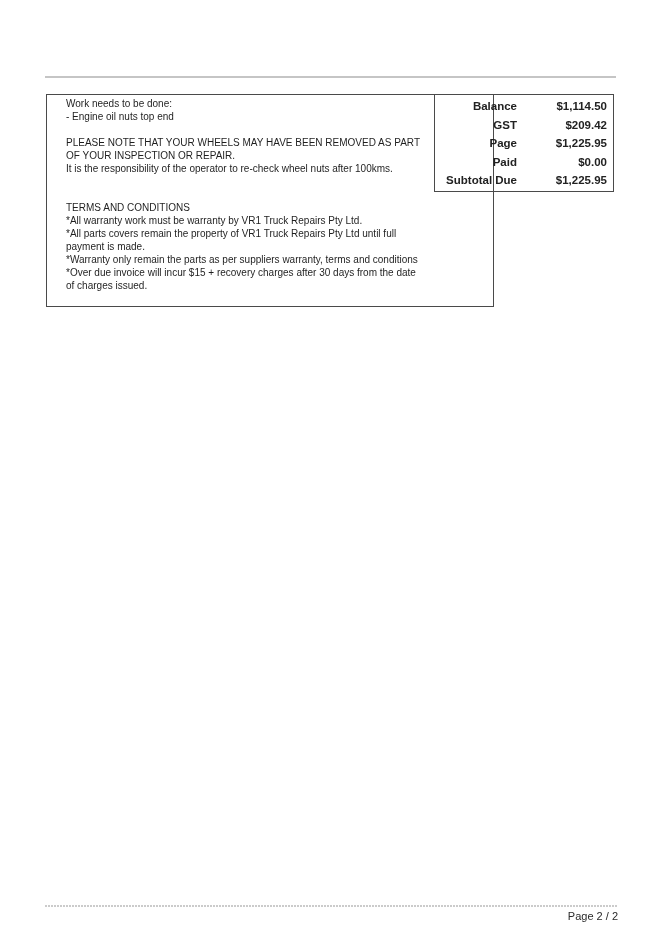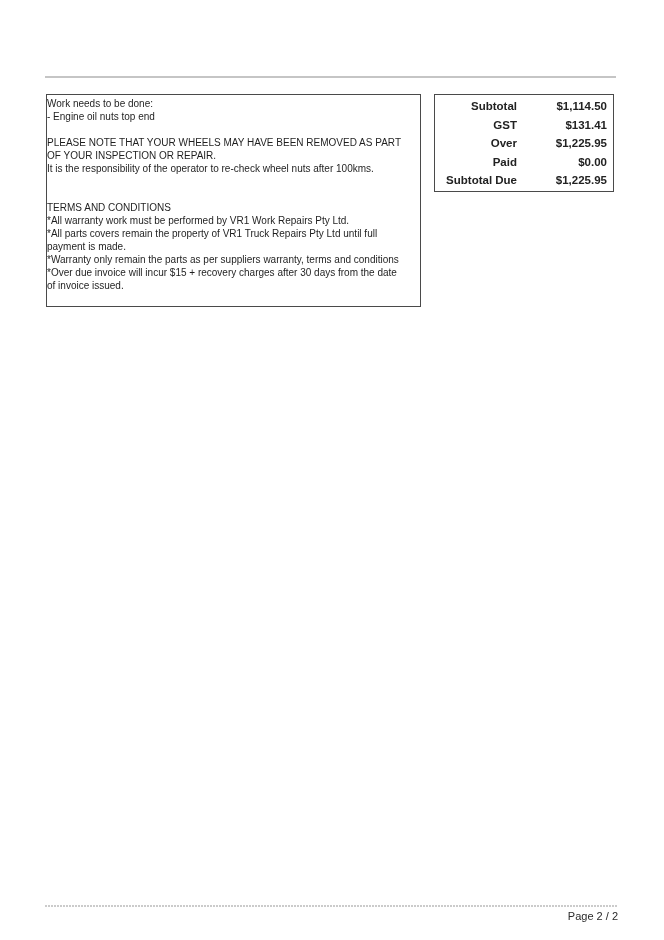--- a/index.html
+++ b/index.html
@@ -14,24 +14,24 @@
   }
   .top-rule {
     position: absolute;
     left: 45px; top: 76px;
     width: 571px; height: 2px;
     background: #c5c5c5;
   }
   .work-box {
     position: absolute;
     left: 46px; top: 94px;
-    width: 375px; height: 213px;
+    width: 448px; height: 213px;
     border: 1px solid #4a4a4a;
     box-sizing: border-box;
-    padding: 2px 0;
+    padding: 2px 19px;
   }
   .text-line {
     height: 13px;
     line-height: 13px;
     font-size: 10px;
     white-space: pre;
   }
   .totals-box {
     position: absolute;
     left: 434px; top: 94px;
@@ -77,39 +77,39 @@
   <div class="work-box">
     <div class="text-line">Work needs to be done:</div>
     <div class="text-line">- Engine oil nuts top end</div>
     <div class="text-line"></div>
     <div class="text-line">PLEASE NOTE THAT YOUR WHEELS MAY HAVE BEEN REMOVED AS PART</div>
     <div class="text-line">OF YOUR INSPECTION OR REPAIR.</div>
     <div class="text-line">It is the responsibility of the operator to re-check wheel nuts after 100kms.</div>
     <div class="text-line"></div>
     <div class="text-line"></div>
     <div class="text-line">TERMS AND CONDITIONS</div>
-    <div class="text-line">*All warranty work must be performed by VR1 Work Repairs Pty Ltd.</div>
+    <div class="text-line">*All warranty work must be warranty by VR1 Truck Repairs Pty Ltd.</div>
     <div class="text-line">*All parts covers remain the property of VR1 Truck Repairs Pty Ltd until full</div>
     <div class="text-line">payment is made.</div>
     <div class="text-line">*Warranty only remain the parts as per suppliers warranty, terms and conditions</div>
     <div class="text-line">*Over due invoice will incur $15 + recovery charges after 30 days from the date</div>
-    <div class="text-line">of invoice issued.</div>
+    <div class="text-line">of charges issued.</div>
   </div>
 
   <div class="totals-box">
     <div class="totals-row">
-      <span class="t-label">Subtotal</span>
+      <span class="t-label">Balance</span>
       <span class="t-value">$1,114.50</span>
     </div>
     <div class="totals-row">
       <span class="t-label">GST</span>
-      <span class="t-value">$131.41</span>
+      <span class="t-value">$209.42</span>
     </div>
     <div class="totals-row">
-      <span class="t-label">Over</span>
+      <span class="t-label">Page</span>
       <span class="t-value">$1,225.95</span>
     </div>
     <div class="totals-row">
       <span class="t-label">Paid</span>
       <span class="t-value">$0.00</span>
     </div>
     <div class="totals-row">
       <span class="t-label">Subtotal Due</span>
       <span class="t-value">$1,225.95</span>
     </div>

